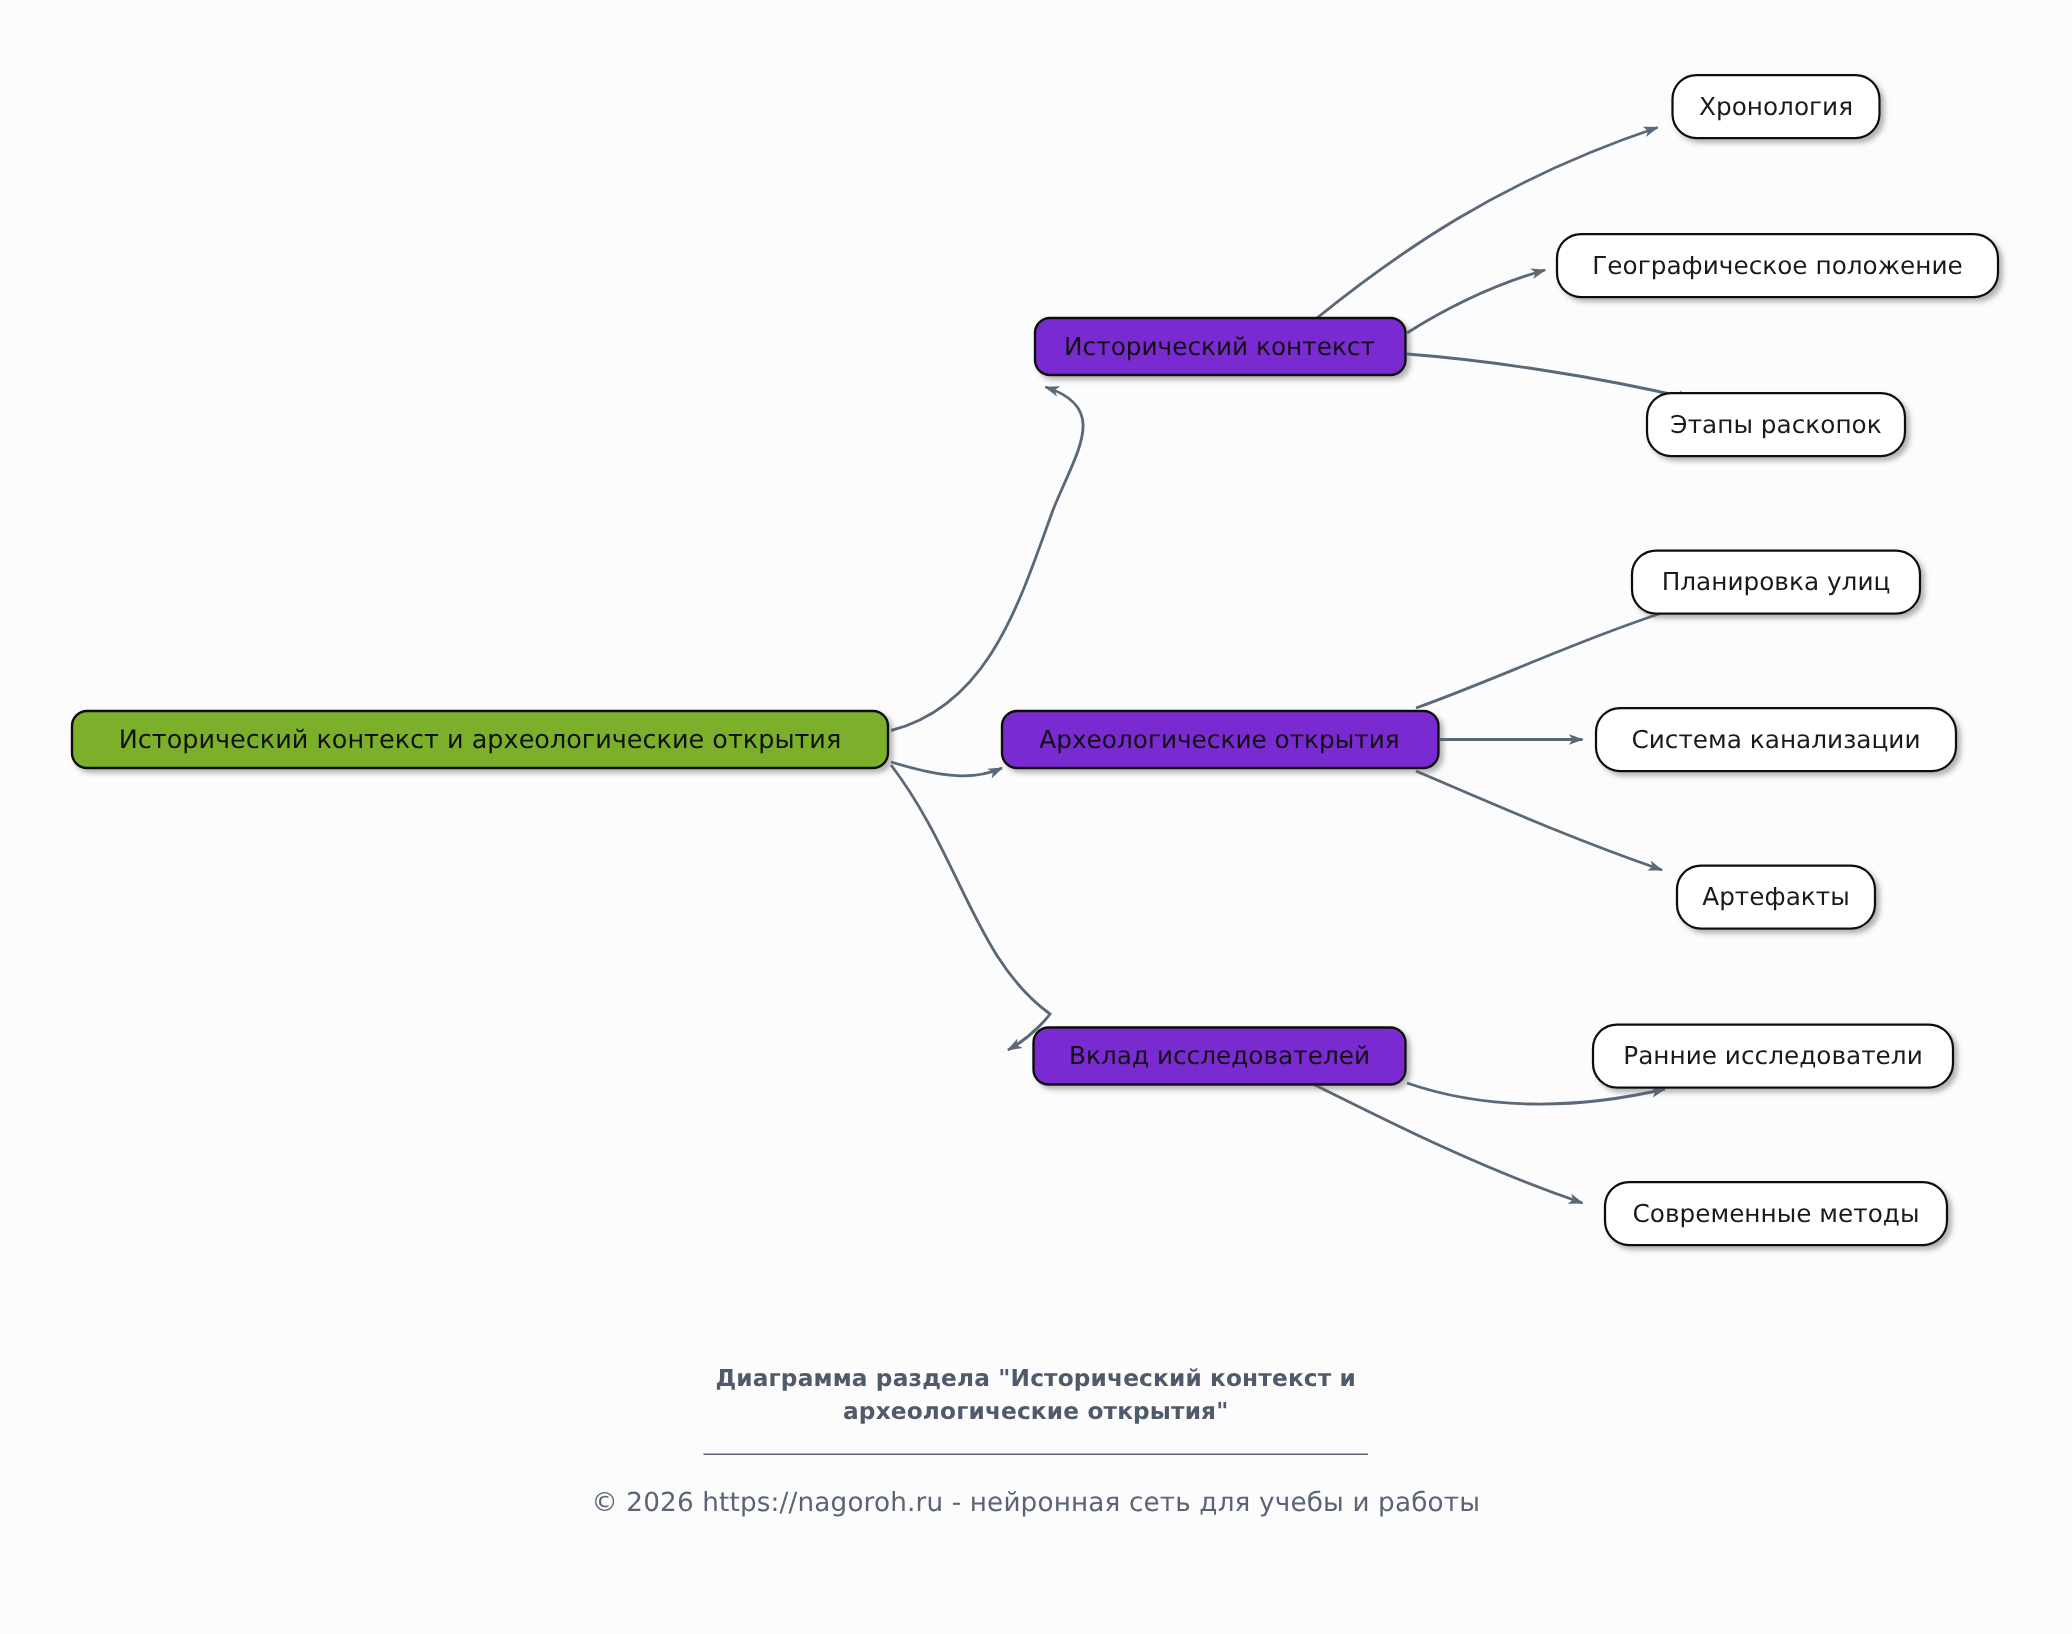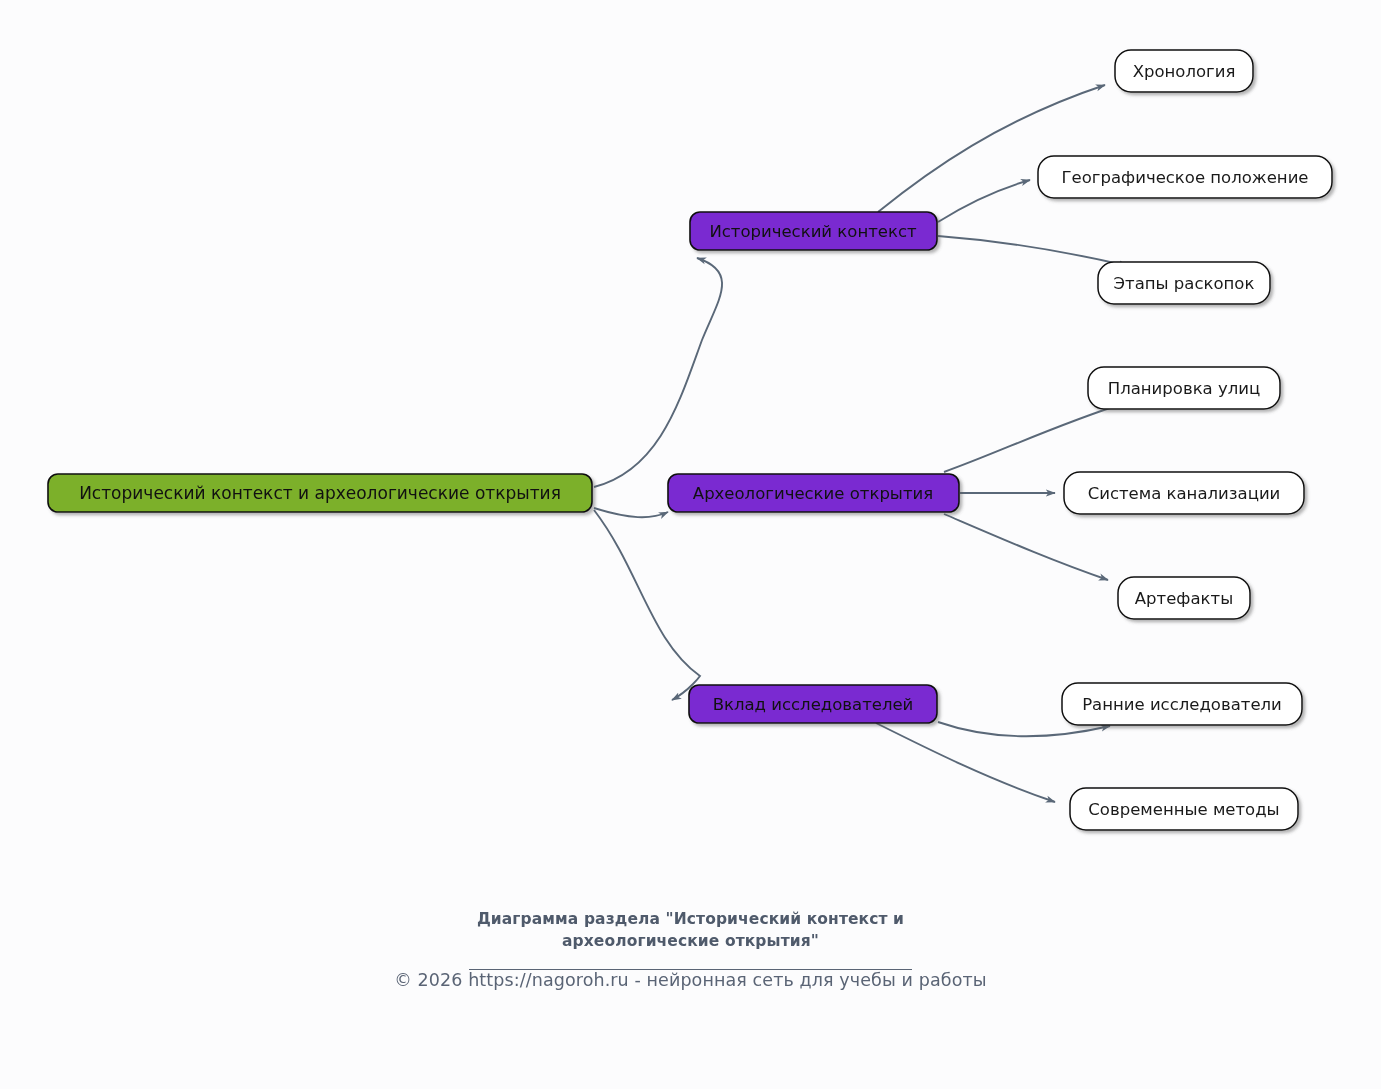--- a/index.html
+++ b/index.html
@@ -57,20 +57,21 @@
   .caption-rule {
     width: 443px;
     height: 0;
     margin: 17px auto 0 auto;
     border-top: 1.5px solid #5a6475;
   }
   .caption-footer {
     font-family: "DejaVu Sans", sans-serif;
     font-size: 17.5px;
     color: #5a6475;
+    margin-top: 22px;
     letter-spacing: 0.1px;
   }
 </style>
 </head>
 <body>
 
 <div id="canvas">
 
   <svg id="diagram" viewBox="0 0 1381 1089">
     <defs>

